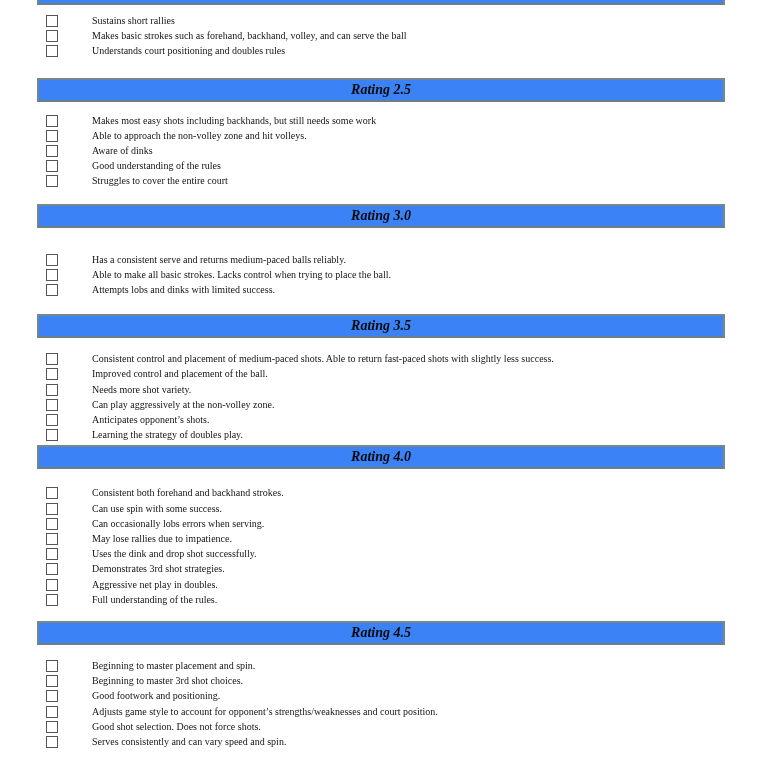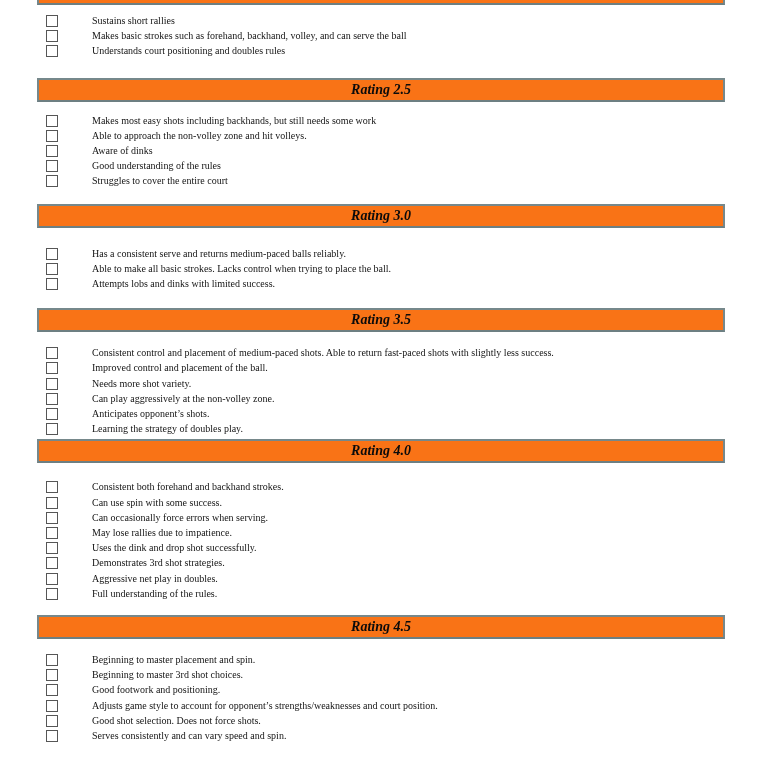--- a/index.html
+++ b/index.html
@@ -13,21 +13,21 @@
     position: relative;
     width: 768px; height: 768px;
     overflow: hidden;
     background: #ffffff;
   }
   .banner {
     box-sizing: border-box;
     margin-left: 37px;
     width: 688px;
     height: 24px;
-    background: #f97316;
+    background: #3b82f6;
     border: 2px solid #76888b;
     border-bottom-color: #6d7f82;
     text-align: center;
     font-weight: bold;
     font-style: italic;
     font-size: 14px;
     line-height: 19px;
     color: #0b0b0b;
   }
   .checklist { margin-left: 46px; }
@@ -93,21 +93,21 @@
             <span class="label">Good understanding of the rules</span>
           </div>
           <div class="row">
             <div class="checkbox"></div>
             <span class="label">Struggles to cover the entire court</span>
           </div>
         </div>
       </div>
       <div class="section">
         <div class="banner" style="margin-top: 15px;"><span>Rating 3.0</span></div>
-        <div class="checklist" style="margin-top: 18px; text-align: center;">
+        <div class="checklist" style="margin-top: 24px; text-align: center;">
           <div class="row">
             <div class="checkbox"></div>
             <span class="label">Has a consistent serve and returns medium-paced balls reliably.</span>
           </div>
           <div class="row">
             <div class="checkbox"></div>
             <span class="label">Able to make all basic strokes. Lacks control when trying to place the ball.</span>
           </div>
           <div class="row">
             <div class="checkbox"></div>
@@ -150,21 +150,21 @@
           <div class="row">
             <div class="checkbox"></div>
             <span class="label">Consistent both forehand and backhand strokes.</span>
           </div>
           <div class="row">
             <div class="checkbox"></div>
             <span class="label">Can use spin with some success.</span>
           </div>
           <div class="row">
             <div class="checkbox"></div>
-            <span class="label">Can occasionally force errors when serving.</span>
+            <span class="label">Can occasionally lobs errors when serving.</span>
           </div>
           <div class="row">
             <div class="checkbox"></div>
             <span class="label">May lose rallies due to impatience.</span>
           </div>
           <div class="row">
             <div class="checkbox"></div>
             <span class="label">Uses the dink and drop shot successfully.</span>
           </div>
           <div class="row">

